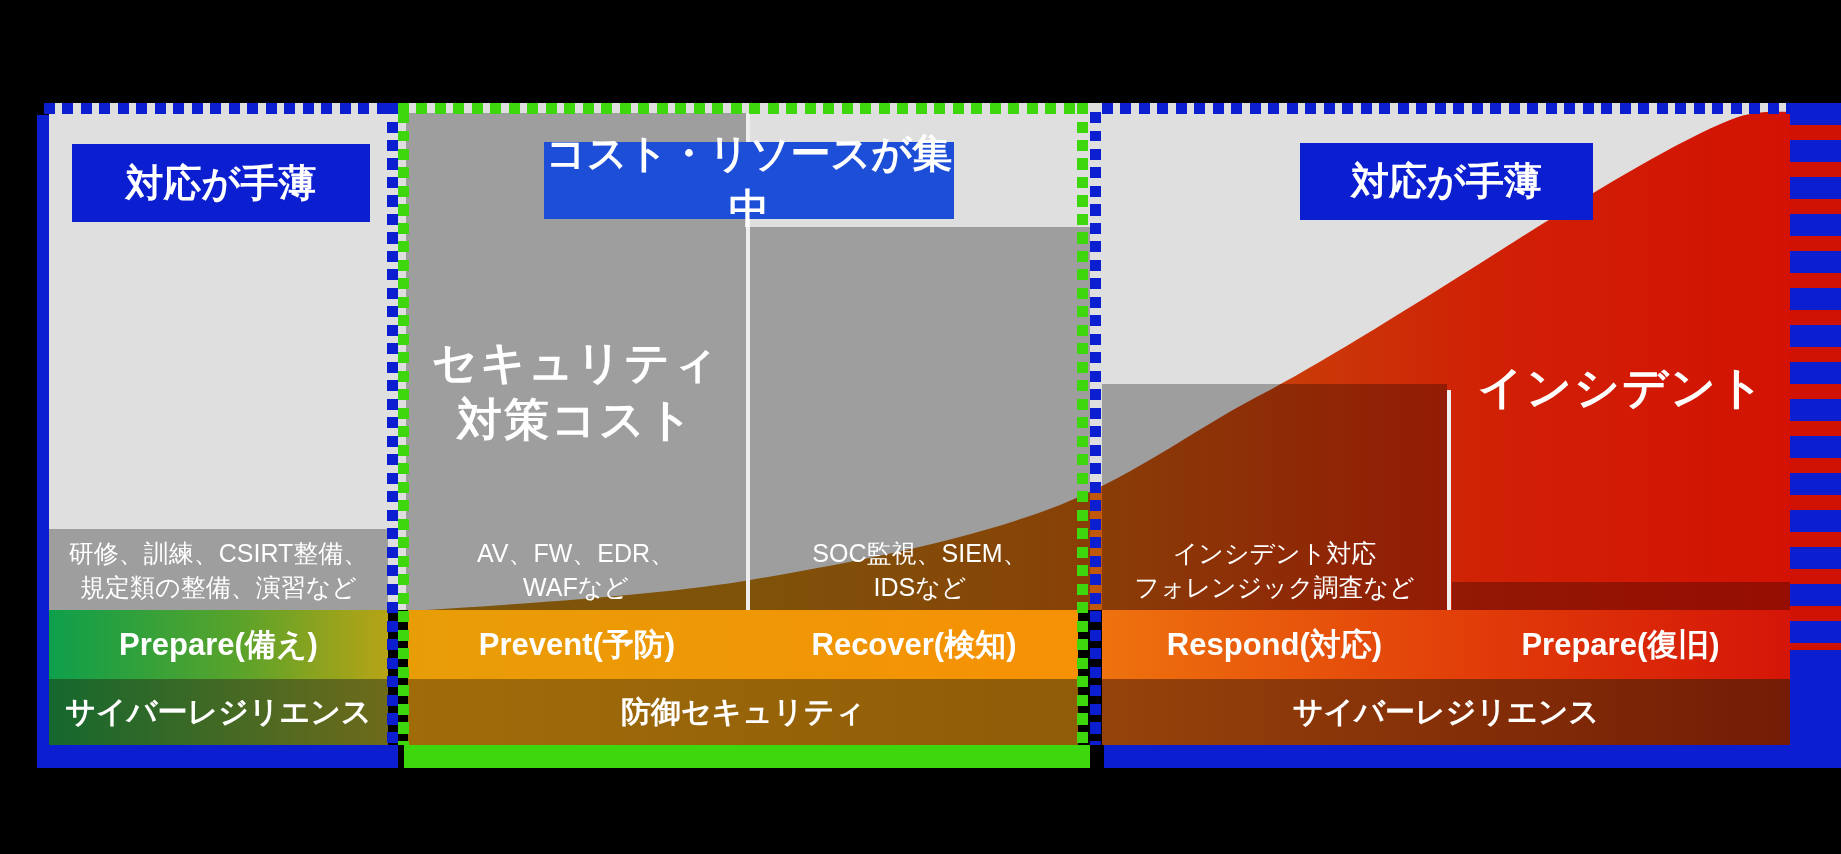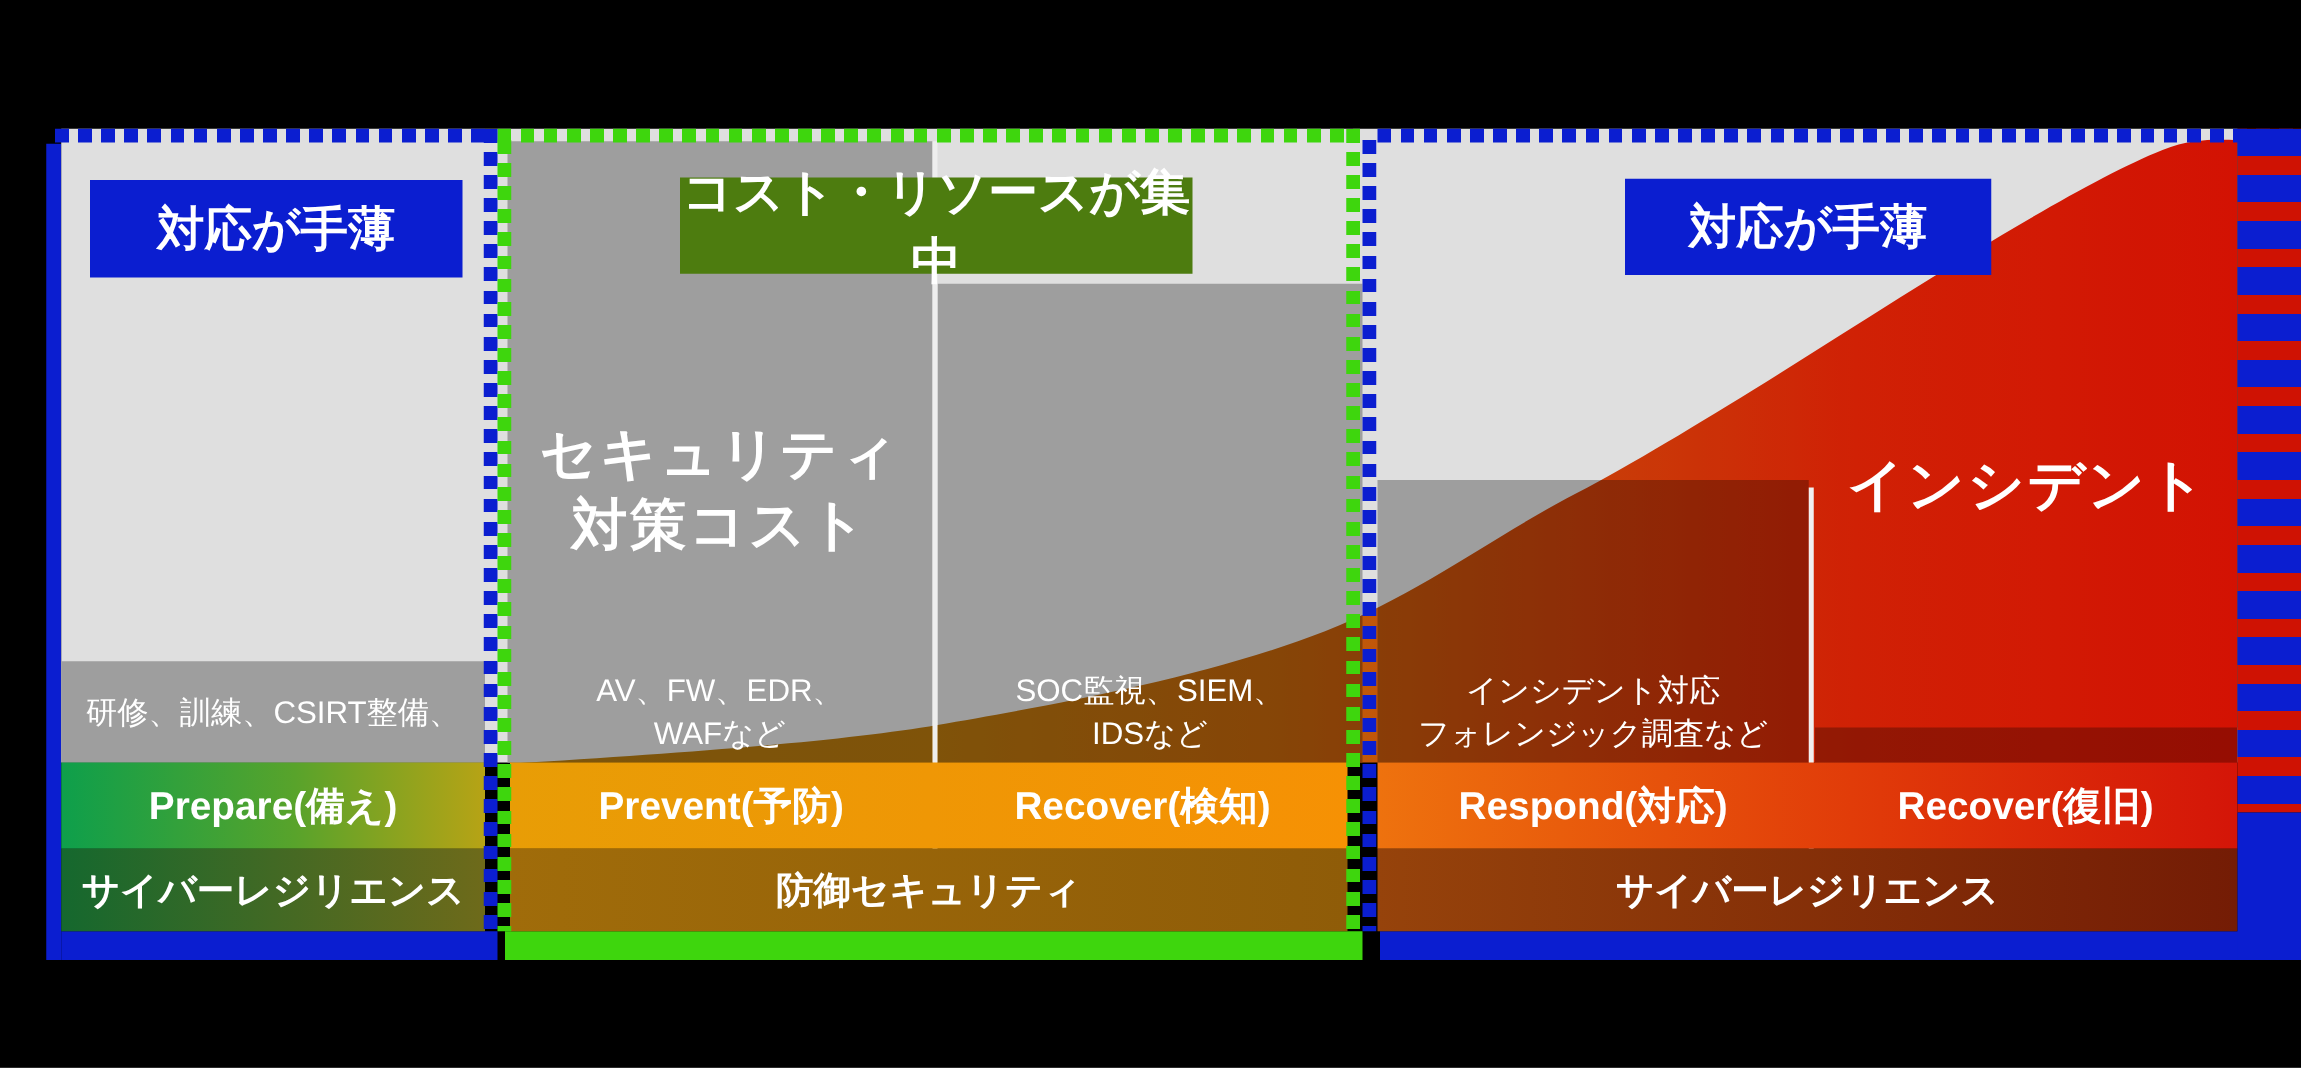--- a/index.html
+++ b/index.html
@@ -52,21 +52,21 @@
   .desc{top:531px;height:78px;font-size:25px;font-weight:500;line-height:34px;}
   #desc-prepare{left:49px;width:339px;} #desc-prevent{left:406px;width:340px;}
   #desc-detect{left:750px;width:340px;} #desc-respond{left:1102px;width:345px;}
   #desc-recover{left:1452px;width:338px;}
   .bigtitle{font-size:45px;font-weight:bold;line-height:57px;letter-spacing:2px;margin-top:35px;}
   #title-cost{left:406px;top:292px;width:340px;height:128px;}
   #title-damage{left:1452px;top:288px;width:340px;height:128px;}
   
   .badge{font-weight:bold;color:#fff;}
   #badge-left{left:72px;top:144px;width:298px;height:78px;background:#0b1ed0;font-size:38px;}
-  #badge-mid{left:544px;top:142px;width:410px;height:77px;background:#4d7c0f;font-size:40px;}
+  #badge-mid{left:544px;top:142px;width:410px;height:77px;background:#1d4ed8;font-size:40px;}
   #badge-right{left:1300px;top:143px;width:293px;height:77px;background:#0b1ed0;font-size:38px;}
   
   .dots-h{height:11px;background:repeating-linear-gradient(90deg,var(--c) 0 11px,transparent 11px 18.5px);}
   .dots-v{width:11px;background:repeating-linear-gradient(180deg,var(--c) 0 11px,transparent 11px 18.5px);}
   #dots-top-left{left:44px;top:103px;width:344px;--c:#0b1ed0;}
   #dots-top-mid{left:398px;top:103px;width:690px;--c:#3ed60d;}
   #dots-top-right{left:1102px;top:103px;width:739px;--c:#0b1ed0;}
   #dots-col-a{left:387px;top:103px;height:642px;--c:#0b1ed0;}
   #dots-col-b{left:398px;top:112px;height:633px;--c:#3ed60d;}
   #dots-col-c{left:1077px;top:103px;height:642px;--c:#3ed60d;}
@@ -121,20 +121,21 @@
   <div id="phase-left"></div>
   <div id="phase-mid"></div>
   <div id="phase-right"></div>
 
   <div id="foot-left"></div>
   <div id="foot-mid"></div>
   <div id="foot-right"></div>
 
   <div id="desc-prepare" class="txt col-txt desc">
     <span>研修、訓練、CSIRT整備、</span>
+    <span>規定類の整備、演習など</span>
   </div>
   <div id="desc-prevent" class="txt col-txt desc">
     <span>AV、FW、EDR、</span>
     <span>WAFなど</span>
   </div>
   <div id="desc-detect" class="txt col-txt desc">
     <span>SOC監視、SIEM、</span>
     <span>IDSなど</span>
   </div>
   <div id="desc-respond" class="txt col-txt desc">
@@ -148,21 +149,21 @@
   <div id="lbl-prevent" class="txt phase-lbl">
     <span>Prevent(予防)</span>
   </div>
   <div id="lbl-detect" class="txt phase-lbl">
     <span>Recover(検知)</span>
   </div>
   <div id="lbl-respond" class="txt phase-lbl">
     <span>Respond(対応)</span>
   </div>
   <div id="lbl-recover" class="txt phase-lbl">
-    <span>Recover(復旧)</span>
+    <span>Prepare(復旧)</span>
   </div>
 
   <div id="lbl-foot-left" class="txt foot-lbl">
     <span>サイバーレジリエンス</span>
   </div>
   <div id="lbl-foot-mid" class="txt foot-lbl">
     <span>防御セキュリティ</span>
   </div>
   <div id="lbl-foot-right" class="txt foot-lbl">
     <span>サイバーレジリエンス</span>

